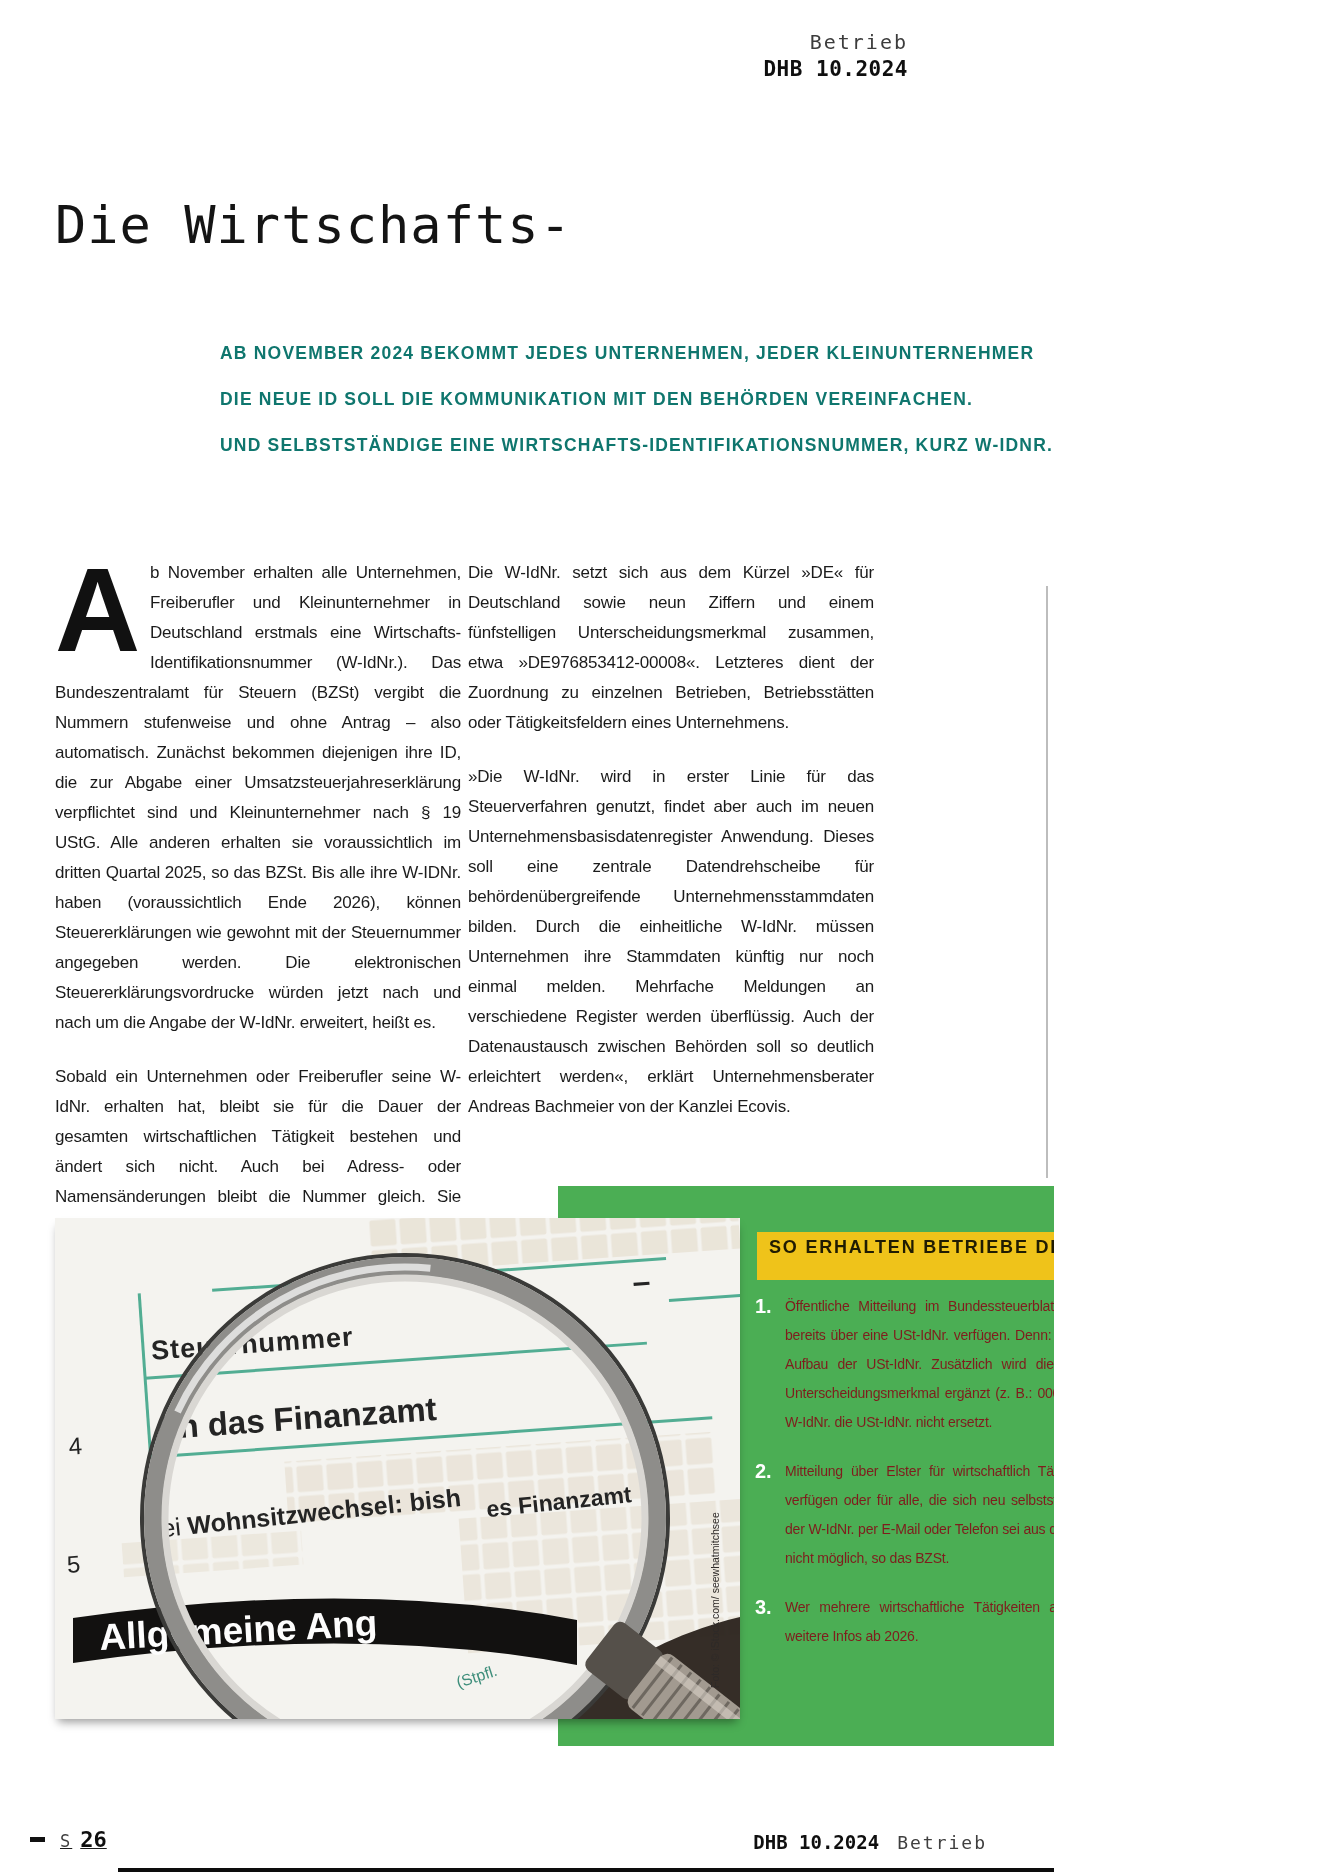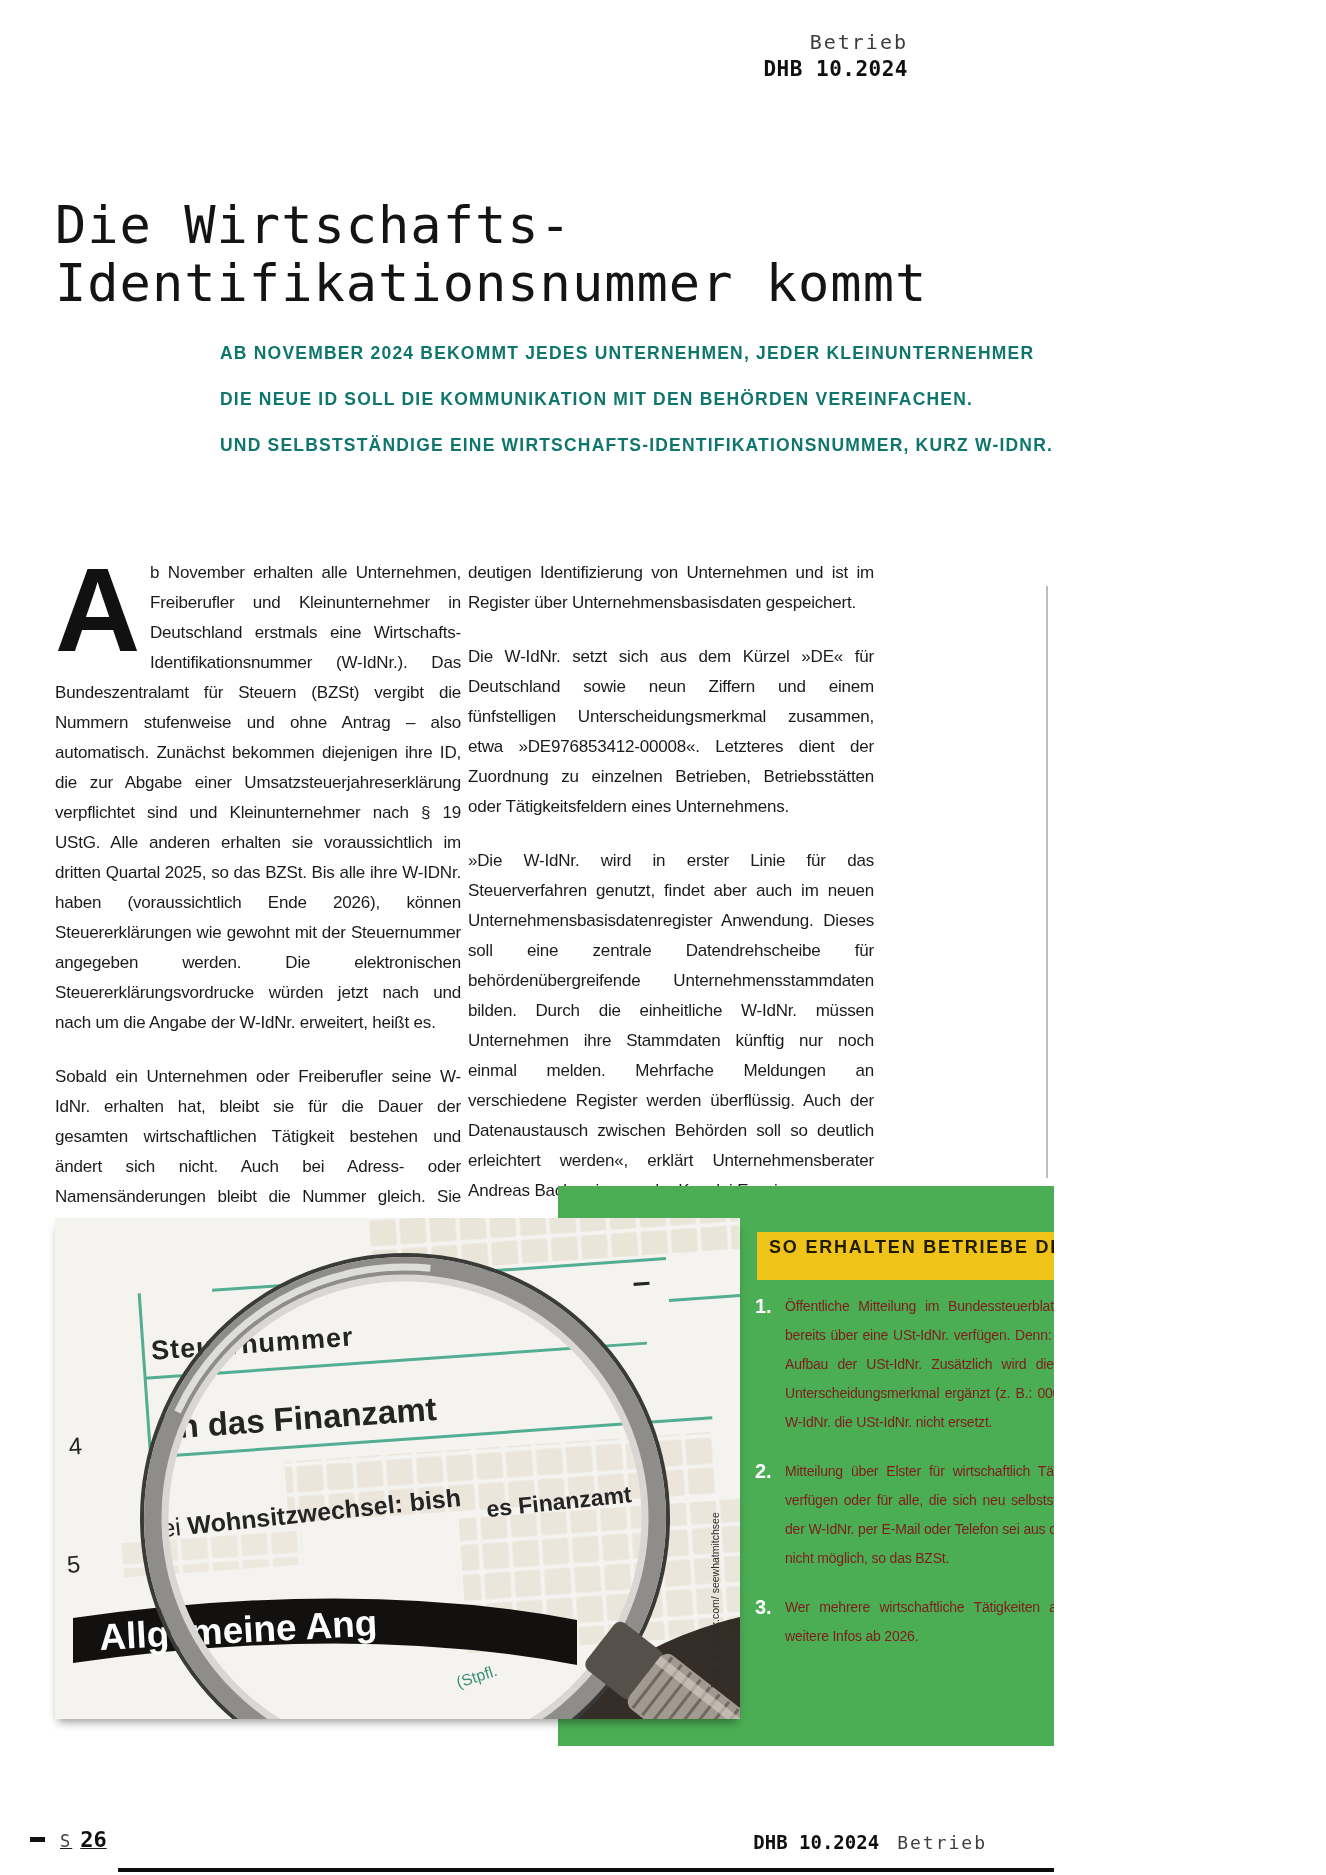--- a/index.html
+++ b/index.html
@@ -82,35 +82,33 @@
         <rect x="-1.7" y="-11.4" width="3.4" height="4.8" rx="1.3" fill="#E9BC1F" transform="rotate(315)"></rect>
         <circle r="7.5" fill="none" stroke="#E9BC1F" stroke-width="3.4"></circle>
         <circle r="4" fill="none" stroke="#E9BC1F" stroke-width="1.2"></circle>
       </g>
     </svg>
   </div>
   <div class="hdr-line"></div>
 
   <div class="title">
     <div>Die Wirtschafts-</div>
-    <div>Identifikationsnummer kommt</div>
   </div>
 
   <div class="standfirst">
     <div>AB NOVEMBER 2024 BEKOMMT JEDES UNTERNEHMEN, JEDER KLEINUNTERNEHMER</div>
     <div>DIE NEUE ID SOLL DIE KOMMUNIKATION MIT DEN BEHÖRDEN VEREINFACHEN.</div>
     <div>UND SELBSTSTÄNDIGE EINE WIRTSCHAFTS-IDENTIFIKATIONSNUMMER, KURZ W-IDNR.</div>
   </div>
 
   <div class="col col1">
     <p><span class="dropcap">A</span><span>b November erhalten alle Unternehmen, Freiberufler und Kleinunternehmer in Deutschland erstmals eine Wirtschafts-Identifikationsnummer (W-IdNr.). Das Bundeszentralamt für Steuern (BZSt) vergibt die Nummern stufenweise und ohne Antrag – also automatisch. Zunächst bekommen diejenigen ihre ID, die zur Abgabe einer Umsatzsteuerjahreserklärung verpflichtet sind und Kleinunternehmer nach § 19 UStG. Alle anderen erhalten sie voraussichtlich im dritten Quartal 2025, so das BZSt. Bis alle ihre W-IDNr. haben (voraussichtlich Ende 2026), können Steuererklärungen wie gewohnt mit der Steuernummer angegeben werden. Die elektronischen Steuererklärungsvordrucke würden jetzt nach und nach um die Angabe der W-IdNr. erweitert, heißt es.</span></p>
     <p>Sobald ein Unternehmen oder Freiberufler seine W-IdNr. erhalten hat, bleibt sie für die Dauer der gesamten wirtschaftlichen Tätigkeit bestehen und ändert sich nicht. Auch bei Adress- oder Namensänderungen bleibt die Nummer gleich. Sie dient den Behörden der ein-</p>
   </div>
   <div class="col col2">
-    <p>deutigen Identifizierung von Unternehmen und ist im Register über Unternehmensbasisdaten gespeichert.</p>
     <p>Die W-IdNr. setzt sich aus dem Kürzel »DE« für Deutschland sowie neun Ziffern und einem fünfstelligen Unterscheidungsmerkmal zusammen, etwa »DE976853412-00008«. Letzteres dient der Zuordnung zu einzelnen Betrieben, Betriebsstätten oder Tätigkeitsfeldern eines Unternehmens.</p>
     <p>»Die W-IdNr. wird in erster Linie für das Steuerverfahren genutzt, findet aber auch im neuen Unternehmensbasisdatenregister Anwendung. Dieses soll eine zentrale Datendrehscheibe für behördenübergreifende Unternehmensstammdaten bilden. Durch die einheitliche W-IdNr. müssen Unternehmen ihre Stammdaten künftig nur noch einmal melden. Mehrfache Meldungen an verschiedene Register werden überflüssig. Auch der Datenaustausch zwischen Behörden soll so deutlich erleichtert werden«, erklärt Unternehmensberater Andreas Bachmeier von der Kanzlei Ecovis.</p>
   </div>
 
   <div class="divider"></div>
   <div class="note-icon">!</div>
   <div class="note-text">
     <div>Die Wirtschafts-</div>
     <div>Identifikations-</div>
     <div>nummer neuen ab</div>

